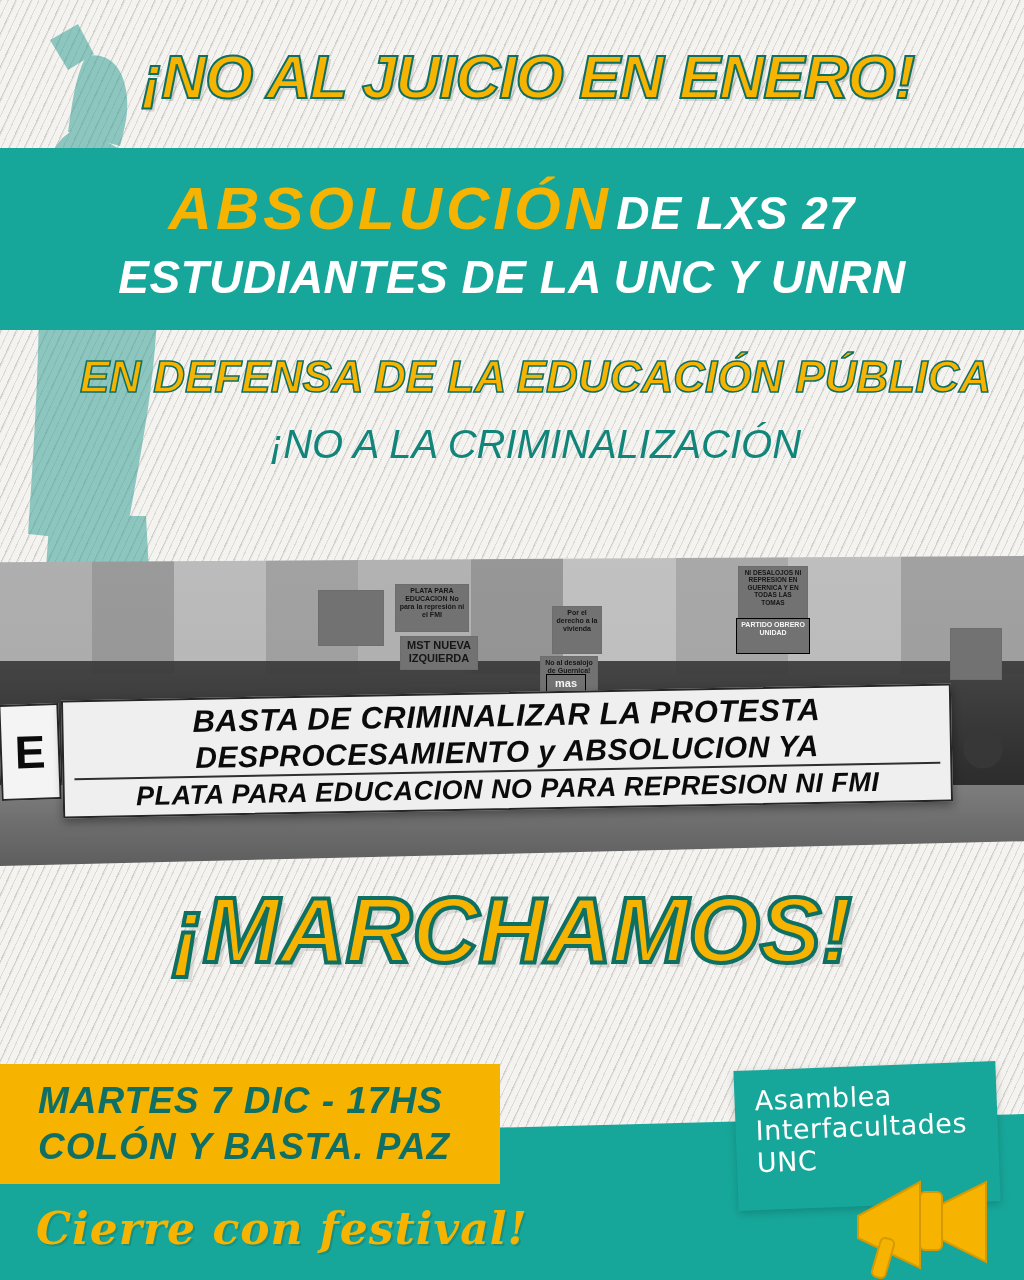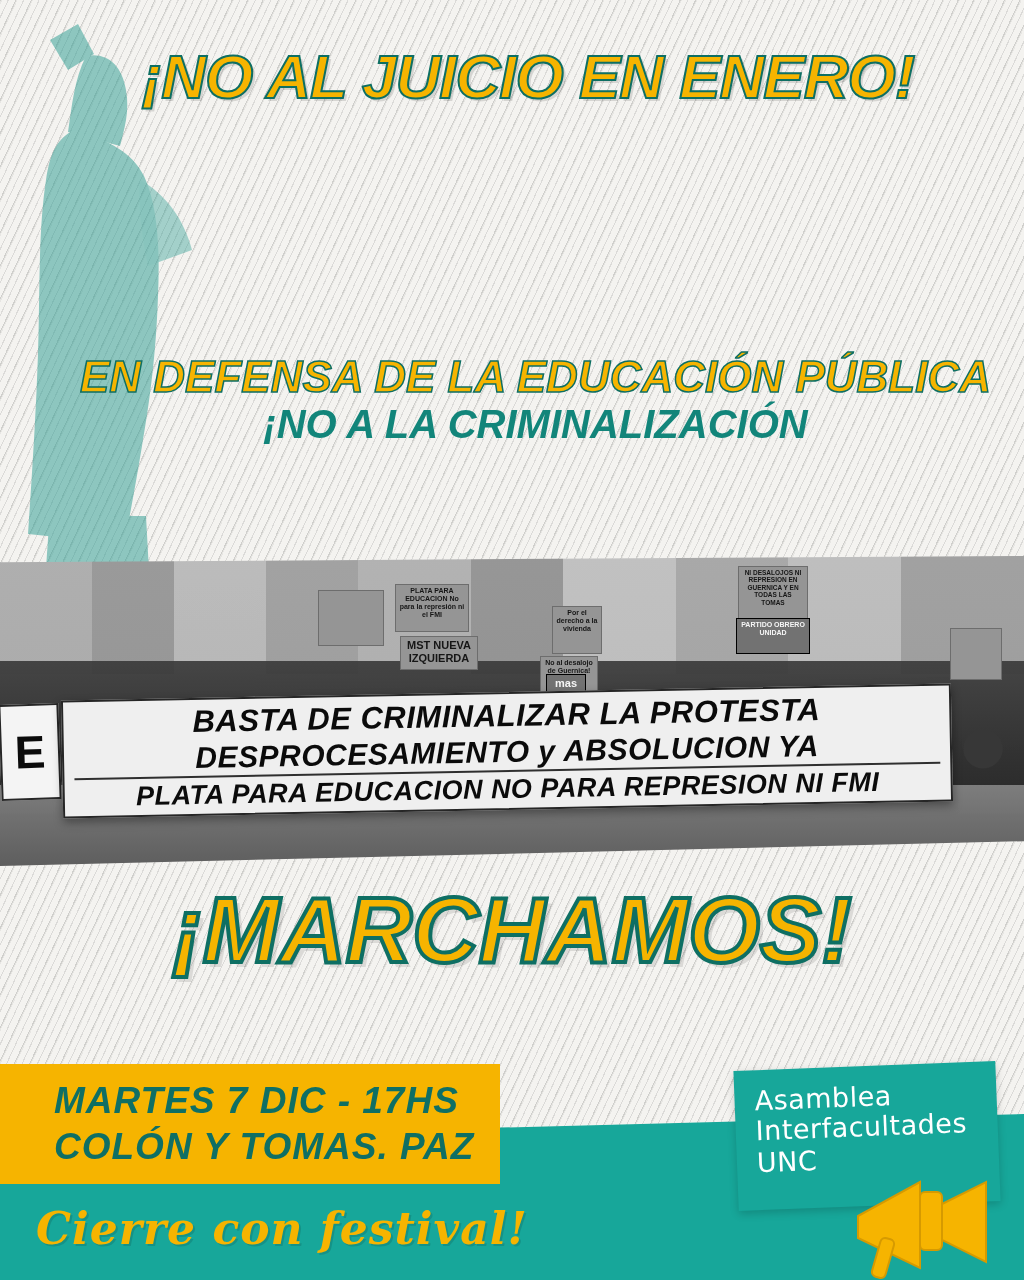--- a/index.html
+++ b/index.html
@@ -74,22 +74,22 @@
     position:absolute; top:352px; left:0; width:1024px;
     text-align:center;
     padding-left:47px;
   }
   .mid .m1 {
     font-size:44px; font-weight:bold; font-style:italic;
     color:#f6b400; -webkit-text-stroke:1.5px #0e6f63;
     letter-spacing:0px; white-space:nowrap;
   }
   .mid .m2 {
-    margin-top:0;
-    font-size:40px; font-weight:bold; font-style:italic;
+    margin-top:20px;
+    font-size:40px; font-weight:normal; font-style:italic;
     color:#12857a; white-space:nowrap;
   }
   .mid .m3 {
     margin-top:6px;
     font-size:40px; font-weight:bold; font-style:italic;
     color:#12857a; white-space:nowrap;
   }
 
   
   .photo {
@@ -131,21 +131,21 @@
       linear-gradient(90deg,
         #a9a9a7 0 9%, #93938f 9% 17%, #b6b6b2 17% 26%,
         #9c9c98 26% 35%, #adadaa 35% 46%, #8f8f8c 46% 55%,
         #bcbcb8 55% 66%, #a2a2a0 66% 77%, #b9b9b5 77% 88%,
         #9b9b98 88% 100%);
     opacity:.9;
   }
   
   .placard {
     position:absolute;
-    background:#14b8a6;
+    background:#737373;
     color:#1b1b1b;
     font-size:7px; line-height:1.15;
     font-weight:bold;
     padding:2px 3px;
     text-align:center;
     border:1px solid #6e6e6c;
     overflow:hidden;
   }
   .placard.dark { background:#737373; color:#f0f0ee; border-color:#000; }
 
@@ -194,21 +194,21 @@
     position:absolute; left:0; bottom:0;
     width:1024px; height:166px;
     background:#17a79a;
     clip-path: polygon(0 16%, 100% 0, 100% 100%, 0 100%);
   }
   .yellow-box {
     position:absolute; left:0; bottom:96px;
     width:500px; height:120px;
     background:#f6b400;
     display:flex; flex-direction:column; justify-content:center;
-    padding-left:54px;
+    padding-left:38px;
   }
   .yellow-box .y1, .yellow-box .y2 {
     color:#0f6f64; font-weight:bold; font-style:italic;
     font-size:37px; line-height:46px; letter-spacing:1px;
     white-space:nowrap;
   }
   .festival {
     position:absolute; left:36px; bottom:26px;
     color:#f6b400;
     font-family:"DejaVu Serif", serif;
@@ -254,20 +254,27 @@
         <path d="M60 500 c34 4 66 6 96 6 l6 110 l-110 0 z"></path>
       </g>
       <g fill="#2f9e93" opacity="0.75">
         <path d="M150 170 c26 14 44 40 52 70 l-44 16 c-6 -30 -10 -58 -8 -86 z"></path>
       </g>
     </svg>
   </div>
 
   <div class="headline1">¡NO AL JUICIO EN ENERO!</div>
 
+  <div class="band-teal-1">
+    <div class="l1">
+      <span class="big">ABSOLUCIÓN</span>
+      <span class="small">DE LXS 27</span>
+    </div>
+    <div class="l2">ESTUDIANTES DE LA UNC Y UNRN</div>
+  </div>
 
   <div class="mid">
     <div class="m1">EN DEFENSA DE LA EDUCACIÓN PÚBLICA</div>
     <div class="m2">¡NO A LA CRIMINALIZACIÓN</div>
   </div>
 
   <div class="photo">
     <div class="sky"></div>
     <div class="buildings"></div>
     <div class="crowd"></div>
@@ -304,21 +311,21 @@
       <div class="bl bl3">PLATA PARA EDUCACION NO PARA REPRESION NI FMI</div>
     </div>
   </div>
 
   <div class="marchamos">¡MARCHAMOS!</div>
 
   <div class="band-bottom"></div>
 
   <div class="yellow-box">
     <div class="y1">MARTES 7 DIC - 17HS</div>
-    <div class="y2">COLÓN Y TOMAS. PAZ</div>
+    <div class="y2">COLÓN Y BASTA. PAZ</div>
   </div>
 
   <div class="festival">Cierre con festival!</div>
 
   <div class="logo-card">
     <div class="lt">Asamblea</div>
     <div class="lt" style="top:44px;">Interfacultades</div>
     <div class="lt" style="top:76px;">UNC</div>
   </div>
 

